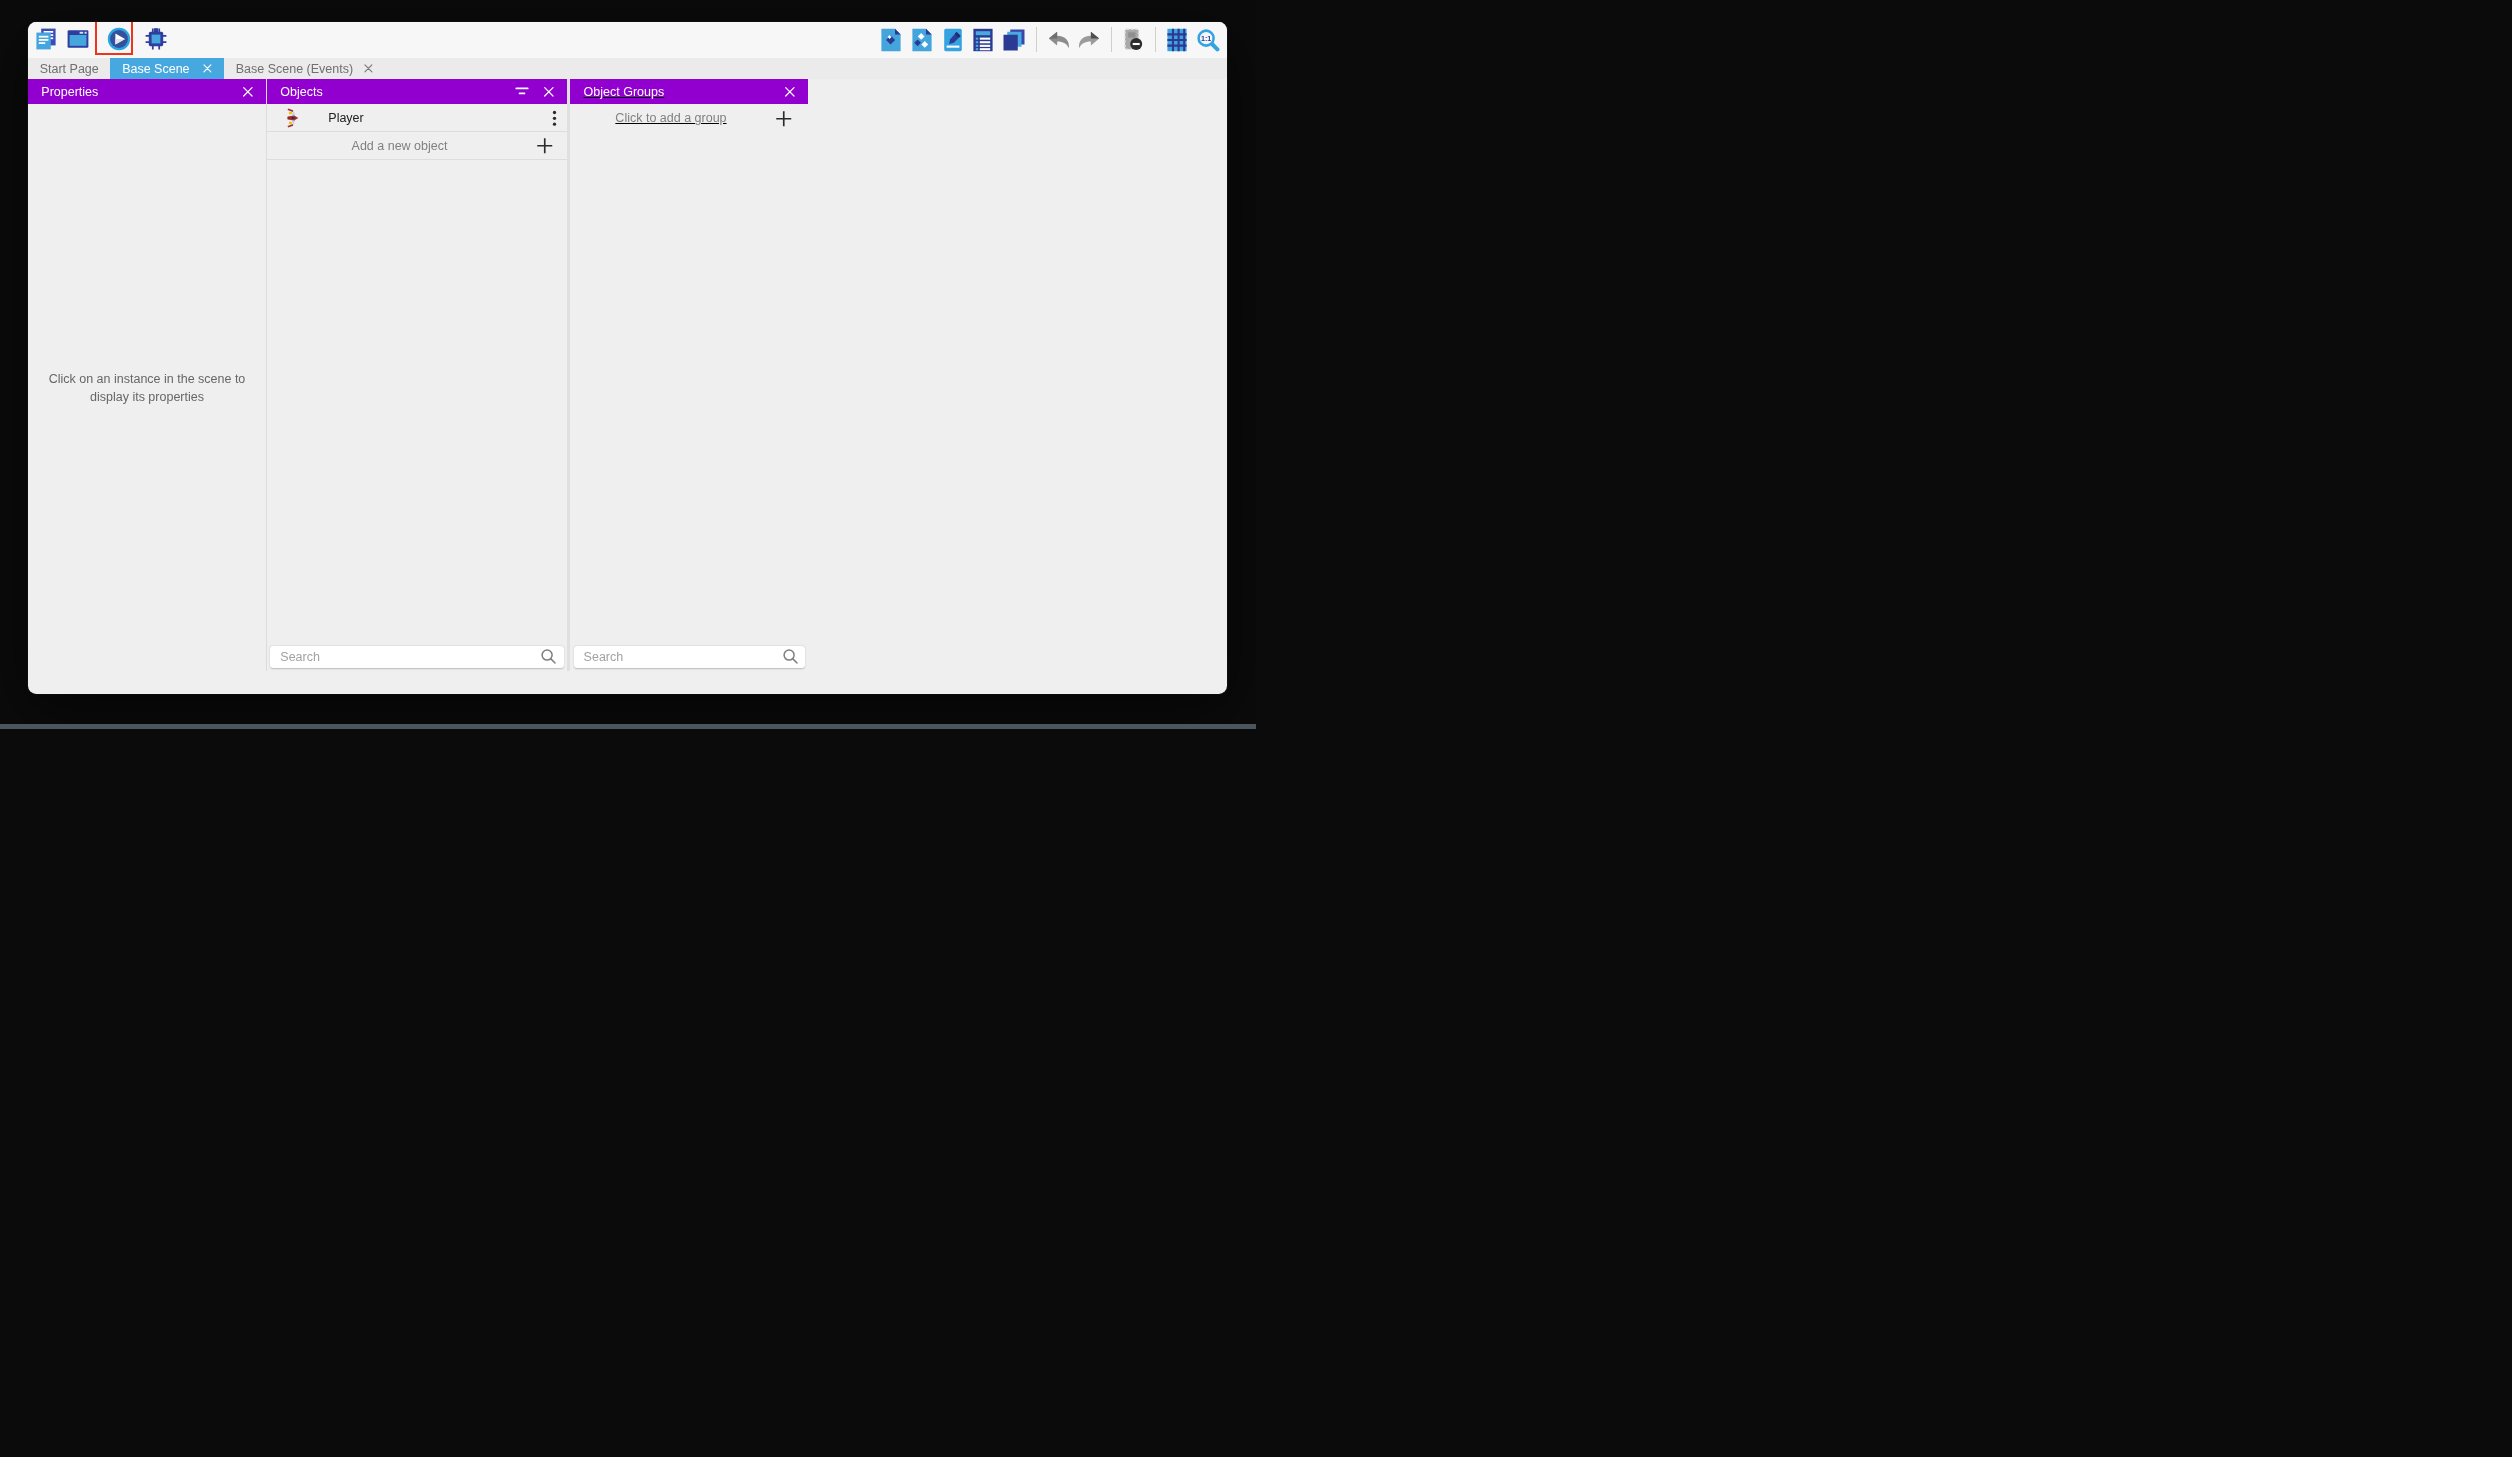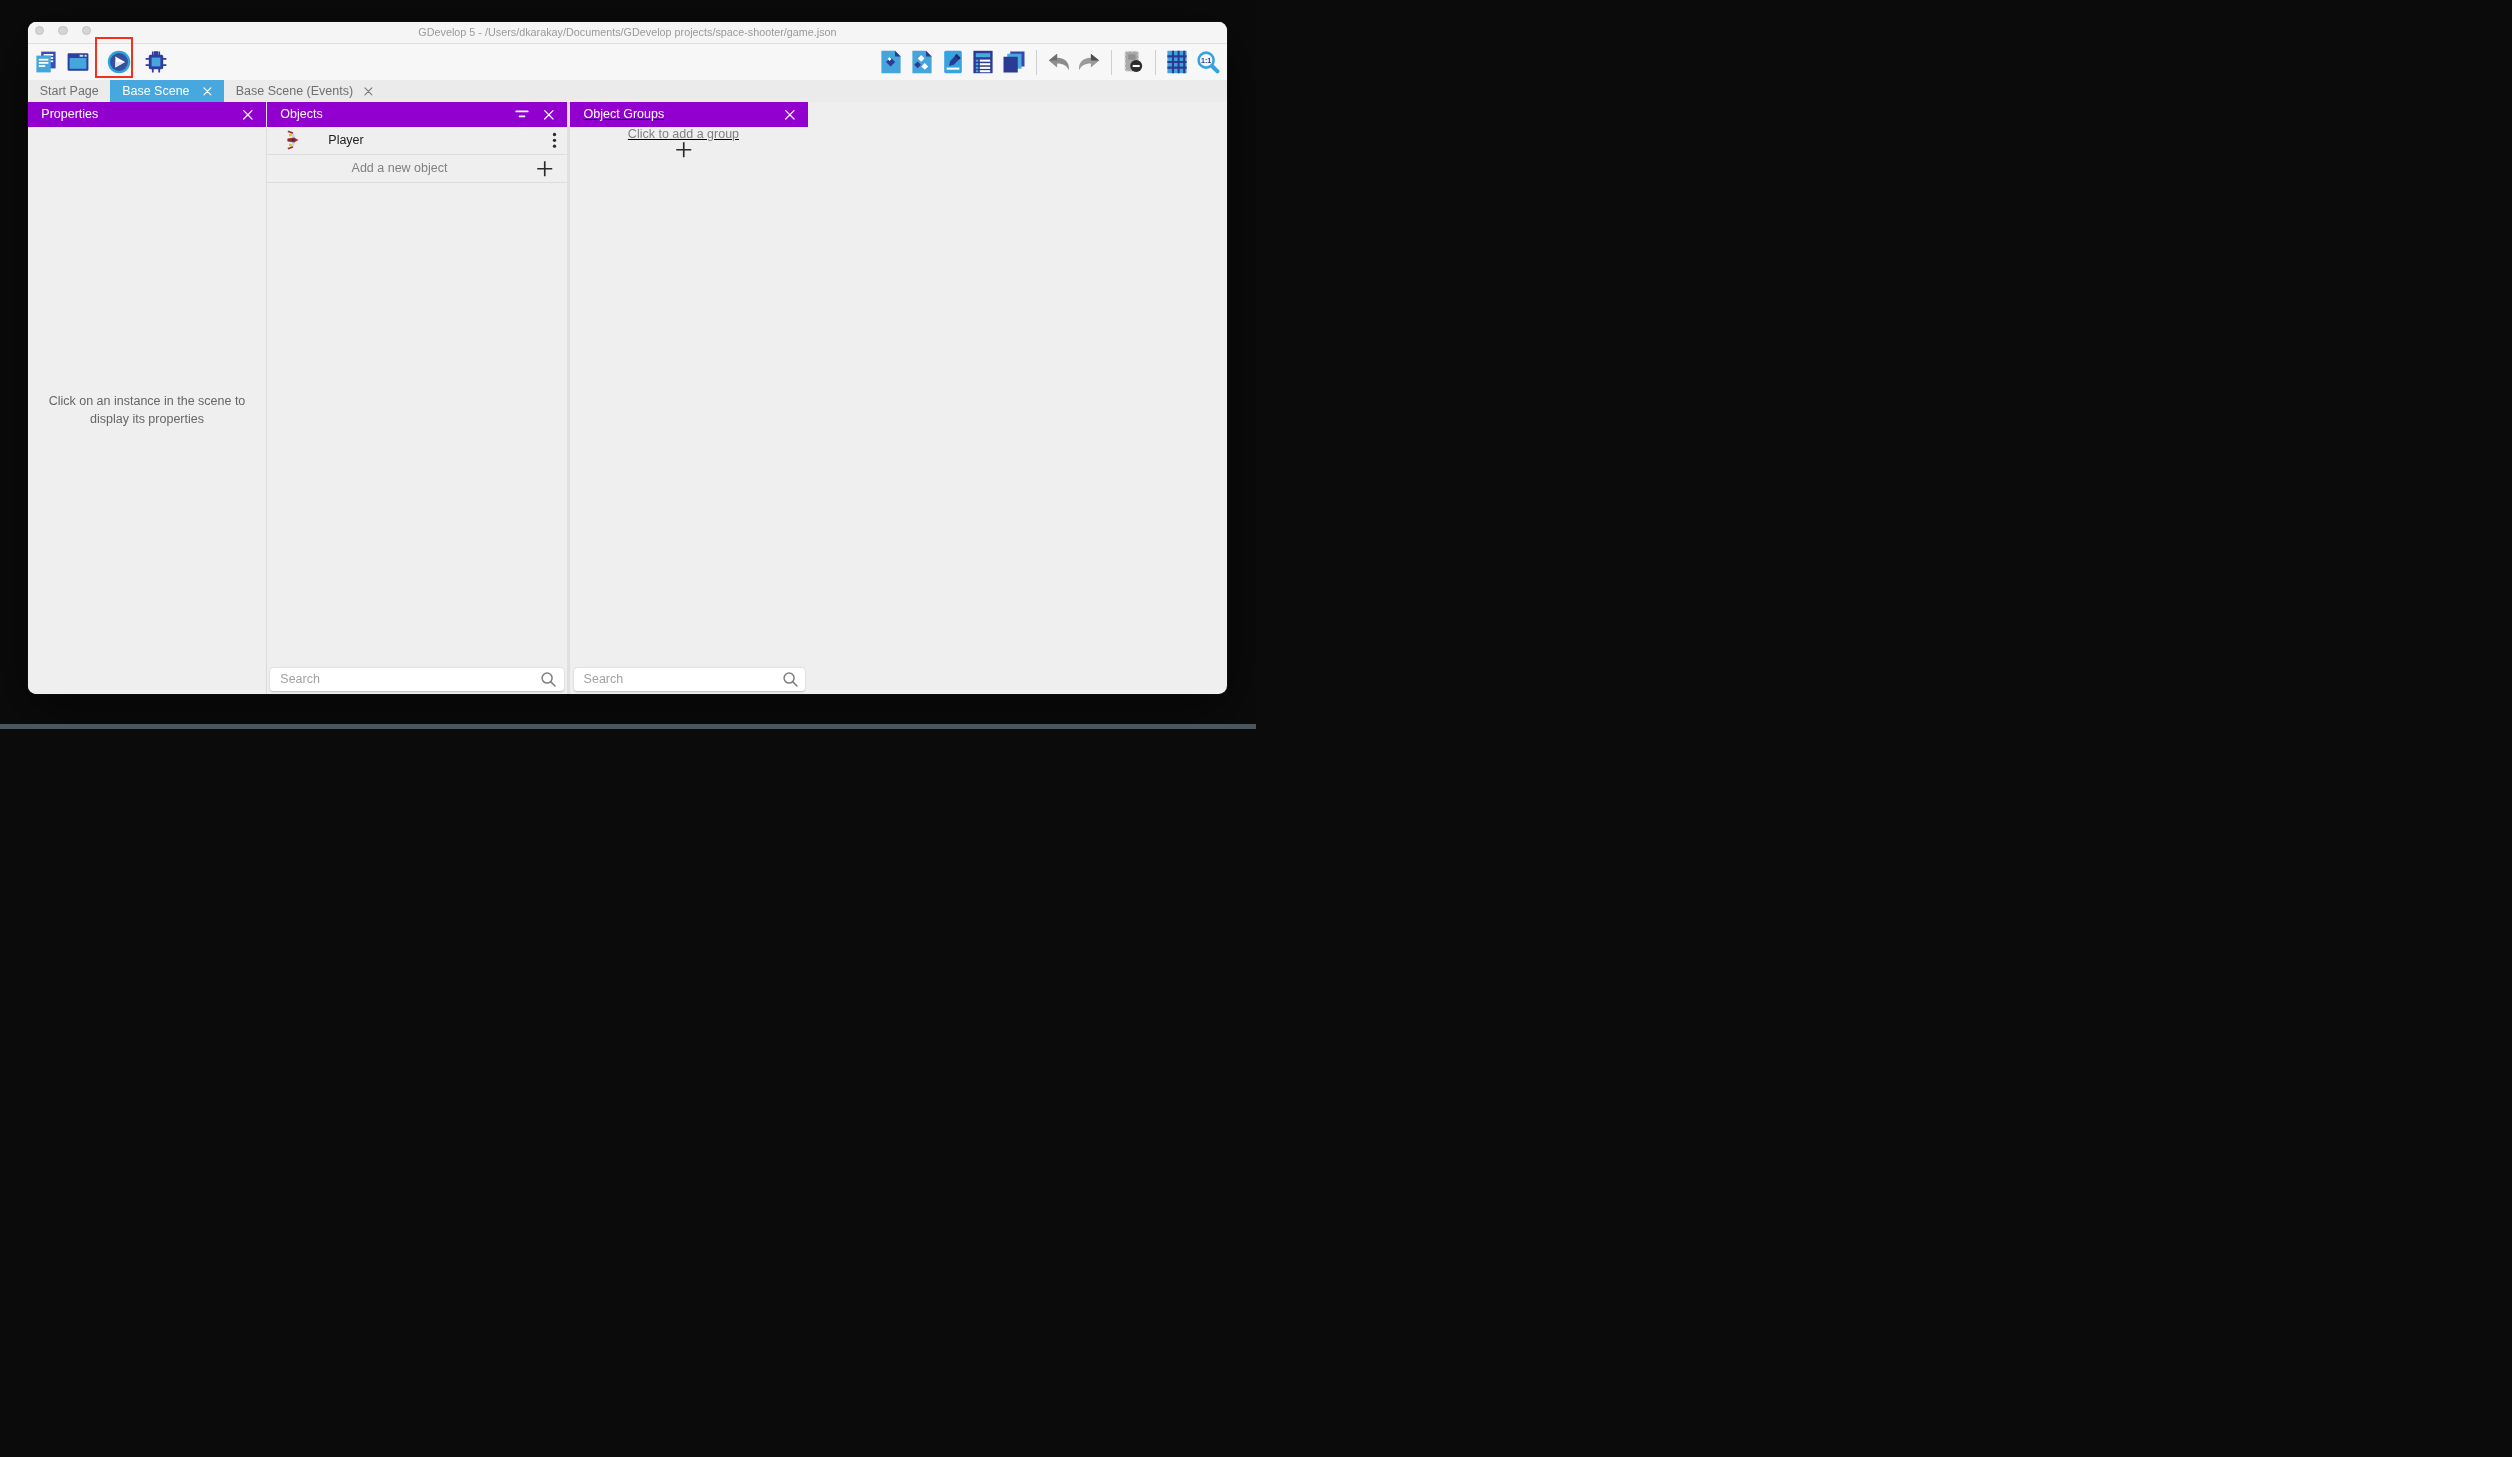--- a/index.html
+++ b/index.html
@@ -87,21 +87,21 @@
   .vdivider { width:3.3px; background:#e0e0e0; }
   .groups { width:238px;text-decoration:underline; }
 
   .obj-row { height:28px; display:flex; align-items:center; border-bottom:0.8px solid #dddddd; cursor:pointer; }
   .obj-thumb { width:14px; height:20px; margin:0 0 0 18.3px; }
   .obj-label { font-size:12.5px; color:#212121; margin-left:29px; flex:1; }
   .kebab { width:25px; display:flex; justify-content:center; cursor:pointer; }
   .add-row { height:28px; display:flex; align-items:center; border-bottom:0.8px solid #dddddd; cursor:pointer; padding:0 10px 0 0; }
   .add-label { flex:1; text-align:center; font-size:12.5px; color:#808080; }
   .plus-btn { width:25px; display:flex; justify-content:center; cursor:pointer; }
-  .groups .add-row { border-bottom:none; padding-right:11.7px;flex-direction:column; }
+  .groups .add-row { border-bottom:none; padding-right:11.7px; }
 
   .search-card {
     position:absolute; left:3.3px; right:3.3px; bottom:3.3px; height:22.5px;
     background:#fff; border-radius:3.3px; box-shadow:0 0.8px 1.7px rgba(0,0,0,.22);
     display:flex; align-items:center; padding:0 6.7px 0 10px;
   }
   .search-card input {
     flex:1; border:none; outline:none; background:transparent; font-size:12.5px;
     font-family:"Liberation Sans", sans-serif; color:#333;
   }
@@ -119,28 +119,20 @@
     <polygon points="11,13 20,11 21,18 12,20" fill="#f2c100"></polygon>
     <polygon points="12,42 21,44 20,51 11,49" fill="#f2c100"></polygon>
     <polygon points="7,26 28,23 41,31 28,39 7,36" fill="#a8323c"></polygon>
     <polygon points="7,29 20,27.5 20,34.5 7,33" fill="#8e2831"></polygon>
     <polygon points="21,27 34,31 21,35" fill="#2f2b45"></polygon>
   </symbol>
 </svg>
 
 <div class="window">
 
-  <div class="titlebar">
-    <div class="traffic">
-      <span></span>
-      <span></span>
-      <span></span>
-    </div>
-    <div class="win-title">GDevelop 5 - /Users/dkarakay/Documents/GDevelop projects/space-shooter/game.json</div>
-  </div>
 
   <div class="toolbar">
     <div class="tb-left">
       <div class="tbtn">
         <svg viewBox="0 0 30 30">
           <rect x="9" y="2" width="18" height="21" fill="#3b4cb8"></rect>
           <g fill="#fff">
               <rect x="12" y="5" width="12" height="2.2"></rect>
               <rect x="12" y="9" width="12" height="2.2"></rect>
               <rect x="12" y="13" width="12" height="2.2"></rect>

